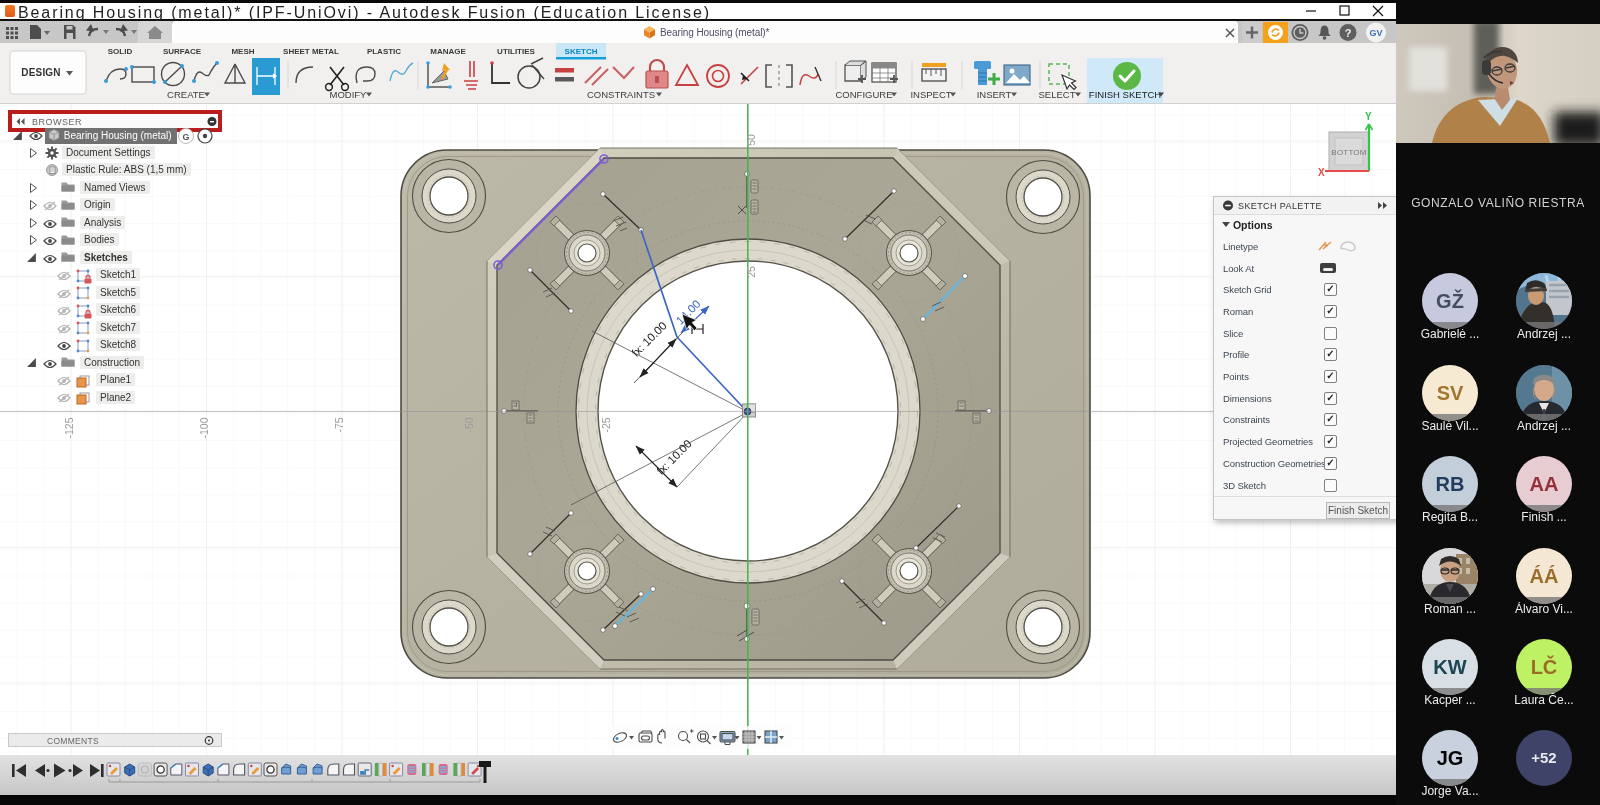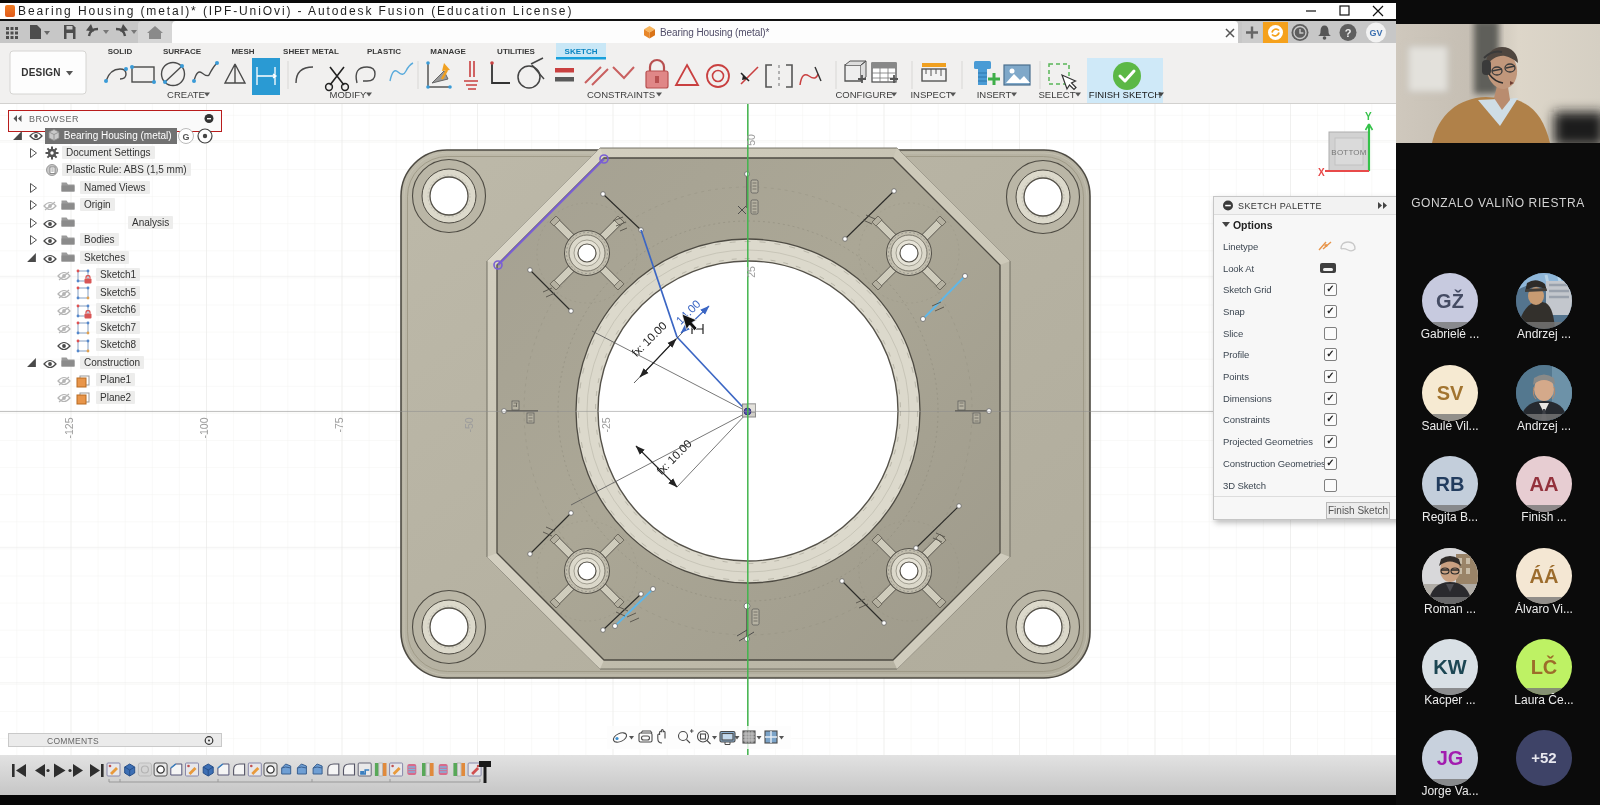--- a/index.html
+++ b/index.html
@@ -1,39 +1,39 @@
 <!DOCTYPE html>
 <html><head>
 <meta charset="utf-8">
 <style>
 html,body{margin:0;padding:0;}
 body{width:1600px;height:805px;overflow:hidden;font-family:"Liberation Sans",sans-serif;}
 #page{position:relative;width:1600px;height:805px;background:#fff;overflow:hidden;}
 .abs{position:absolute;}
 
 #titlebar{left:0;top:0;width:1396px;height:21px;background:#fff;border-top:3px solid #0a0a0a;border-bottom:2px solid #111;box-sizing:border-box;}
-#titletext{left:18px;top:4px;font-size:12px;color:#1f1f1f;font-weight:400;letter-spacing:1.9px;}
+#titletext{left:18px;top:4px;font-size:16px;color:#1f1f1f;font-weight:400;letter-spacing:1.9px;}
 #fusicon{left:5px;top:5px;width:10px;height:12px;background:linear-gradient(#f07c24,#e05a1a);border-radius:2px;}
 #qat{left:0;top:21px;width:1396px;height:22px;background:#c7c7c7;}
 #doctab{left:172px;top:21px;width:1066px;height:22px;background:#fdfdfd;border-radius:4px 4px 0 0;}
 #hometab{left:138px;top:21px;width:34px;height:22px;background:#d6d6d6;border-radius:4px 4px 0 0;}
 #ribbon{left:0;top:43px;width:1396px;height:60px;background:#f1f0ef;border-bottom:1px solid #d2d1cf;box-sizing:content-box;}
 
 #canvas{left:0;top:103px;width:1396px;height:652px;background:#fff;}
 
 #timeline{left:0;top:755px;width:1396px;height:40px;background:linear-gradient(#e2e2e2,#c6c6c6);}
 #blackstrip{left:0;top:795px;width:1396px;height:10px;background:#060606;}
 
 #sidebar{left:1396px;top:0;width:204px;height:805px;background:#0b0b0b;}
 .avlabel{position:absolute;width:94px;text-align:center;font-size:12px;color:#ececec;white-space:nowrap;overflow:hidden;}
 .avcirc{position:absolute;width:56px;height:56px;border-radius:50%;overflow:hidden;text-align:center;}
 .avcirc span{display:block;line-height:56px;font-size:20px;font-weight:700;}
 .avchord{position:absolute;left:0;bottom:0;width:56px;height:7px;background:rgba(120,120,120,.8);}
 
-#browserhdr{left:8px;top:110px;width:214px;height:22px;background:#fafafa;border:1px solid #b91c1c;box-sizing:border-box;}
+#browserhdr{left:8px;top:110px;width:214px;height:22px;background:#fafafa;border:4px solid #b91c1c;box-sizing:border-box;}
 .trow{position:absolute;height:15px;font-size:10px;color:#333;white-space:nowrap;}
 .tpill{background:#ededec;padding:1px 4px;border-radius:1px;}
 
 #palette{left:1213px;top:196px;width:208px;height:324px;background:#f7f7f7;border:1px solid #c6c6c6;box-shadow:2px 3px 6px rgba(0,0,0,.25);box-sizing:border-box;}
 .prow{position:absolute;left:9px;font-size:9.5px;color:#3d4752;letter-spacing:-0.1px;}
 .pchk{position:absolute;left:110px;width:11px;height:11px;border:1px solid #808080;border-radius:2px;background:#fbfbfb;font-size:10px;line-height:10px;text-align:center;color:#222;font-weight:700;}
 #comments{left:8px;top:733px;width:214px;height:14px;background:#ebebeb;border:1px solid #c9c9c9;box-sizing:border-box;}
 #navstrip{left:607px;top:726px;width:184px;height:23px;background:rgba(252,252,252,.8);}
 </style>
 </head>
@@ -437,41 +437,41 @@
     <div class="trow" style="left:80px;top:75px;"><span class="tpill">Origin</span></div>
     <div class="trow" style="left:28px;top:94px;"><svg width="10" height="10">
           <use href="#itric"></use>
         </svg></div>
     <div class="trow" style="left:43px;top:95px;"><svg width="14" height="10">
           <use href="#ieye"></use>
         </svg></div>
     <div class="trow" style="left:61px;top:92px;"><svg width="14" height="11" style="vertical-align:-2px">
           <use href="#ifold"></use>
         </svg></div>
-    <div class="trow" style="left:80px;top:93px;margin-left:48px;"><span class="tpill">Analysis</span></div>
+    <div class="trow" style="left:80px;top:93px;"><span class="tpill">Analysis</span></div>
     <div class="trow" style="left:28px;top:111px;"><svg width="10" height="10">
           <use href="#itric"></use>
         </svg></div>
     <div class="trow" style="left:43px;top:112px;"><svg width="14" height="10">
           <use href="#ieye"></use>
         </svg></div>
     <div class="trow" style="left:61px;top:110px;"><svg width="14" height="11" style="vertical-align:-2px">
           <use href="#ifold"></use>
         </svg></div>
     <div class="trow" style="left:80px;top:110px;"><span class="tpill">Bodies</span></div>
     <div class="trow" style="left:26px;top:128px;"><svg width="11" height="11">
           <use href="#itrie"></use>
         </svg></div>
     <div class="trow" style="left:43px;top:130px;"><svg width="14" height="10">
           <use href="#ieye"></use>
         </svg></div>
     <div class="trow" style="left:61px;top:127px;"><svg width="14" height="11" style="vertical-align:-2px">
           <use href="#ifold"></use>
         </svg></div>
-    <div class="trow" style="left:80px;top:128px;"><span class="tpill">Sketches</span></div>
+    <div class="trow" style="left:80px;top:128px;font-weight:bold;"><span class="tpill">Sketches</span></div>
     <div class="trow" style="left:57px;top:147px;"><svg width="14" height="10">
           <use href="#ieyex"></use>
         </svg></div>
     <div class="trow" style="left:76px;top:145px;"><svg width="14" height="14" style="vertical-align:-3px">
           <use href="#isk"></use>
         </svg><svg width="8" height="9" style="margin-left:-6px;vertical-align:-4px">
           <use href="#ilock"></use>
         </svg></div>
     <div class="trow" style="left:96px;top:145px;"><span class="tpill">Sketch1</span></div>
     <div class="trow" style="left:57px;top:165px;"><svg width="14" height="10">
@@ -817,21 +817,21 @@
         <circle cx="9" cy="6.5" r="1.6" fill="#e8954a"></circle>
         <path d="M24 10q0 -7 7 -7t7 7q-3 3 -7 1t-7 -1" fill="none" stroke="#c9c9c9" stroke-width="1.3"></path>
       </svg>
     <div class="prow" style="top:66px">Look At</div>
     <svg width="20" height="14" style="position:absolute;left:105px;top:64px">
         <rect x="1" y="2" width="16" height="10" rx="2" fill="#3f3f3f"></rect>
         <rect x="4" y="7" width="10" height="3" rx="1.5" fill="#f2f2f2"></rect>
       </svg>
     <div class="prow" style="top:87px">Sketch Grid</div>
       <div class="pchk" style="top:86px">✓</div>
-    <div class="prow" style="top:109px">Snap</div>
+    <div class="prow" style="top:109px">Roman</div>
       <div class="pchk" style="top:108px">✓</div>
     <div class="prow" style="top:131px">Slice</div>
       <div class="pchk" style="top:130px"></div>
     <div class="prow" style="top:152px">Profile</div>
       <div class="pchk" style="top:151px">✓</div>
     <div class="prow" style="top:174px">Points</div>
       <div class="pchk" style="top:173px">✓</div>
     <div class="prow" style="top:196px">Dimensions</div>
       <div class="pchk" style="top:195px">✓</div>
     <div class="prow" style="top:217px">Constraints</div>
@@ -1085,21 +1085,21 @@
         <span style="color:#1c4653">KW</span>
         <div class="avchord"></div>
       </div>
     <div class="avlabel" style="left:7px;top:693px">Kacper ...</div>
     <div class="avcirc" style="left:120px;top:639px;background:#bef264">
         <span style="color:#9c6c2a">LČ</span>
         <div class="avchord"></div>
       </div>
     <div class="avlabel" style="left:101px;top:693px">Laura Če...</div>
     <div class="avcirc" style="left:26px;top:730px;background:#c8d1dd">
-        <span style="color:#a21caf">JG</span>
+        <span style="color:#000000">JG</span>
         <div class="avchord"></div>
       </div>
     <div class="avlabel" style="left:7px;top:784px">Jorge Va...</div>
     <div class="avcirc" style="left:120px;top:730px;background:#3e4367">
         <span style="color:#e8e8ef;font-size:15px;font-weight:bold">+52</span>
       </div>
   </div>
 </div>
 
 </body></html>

